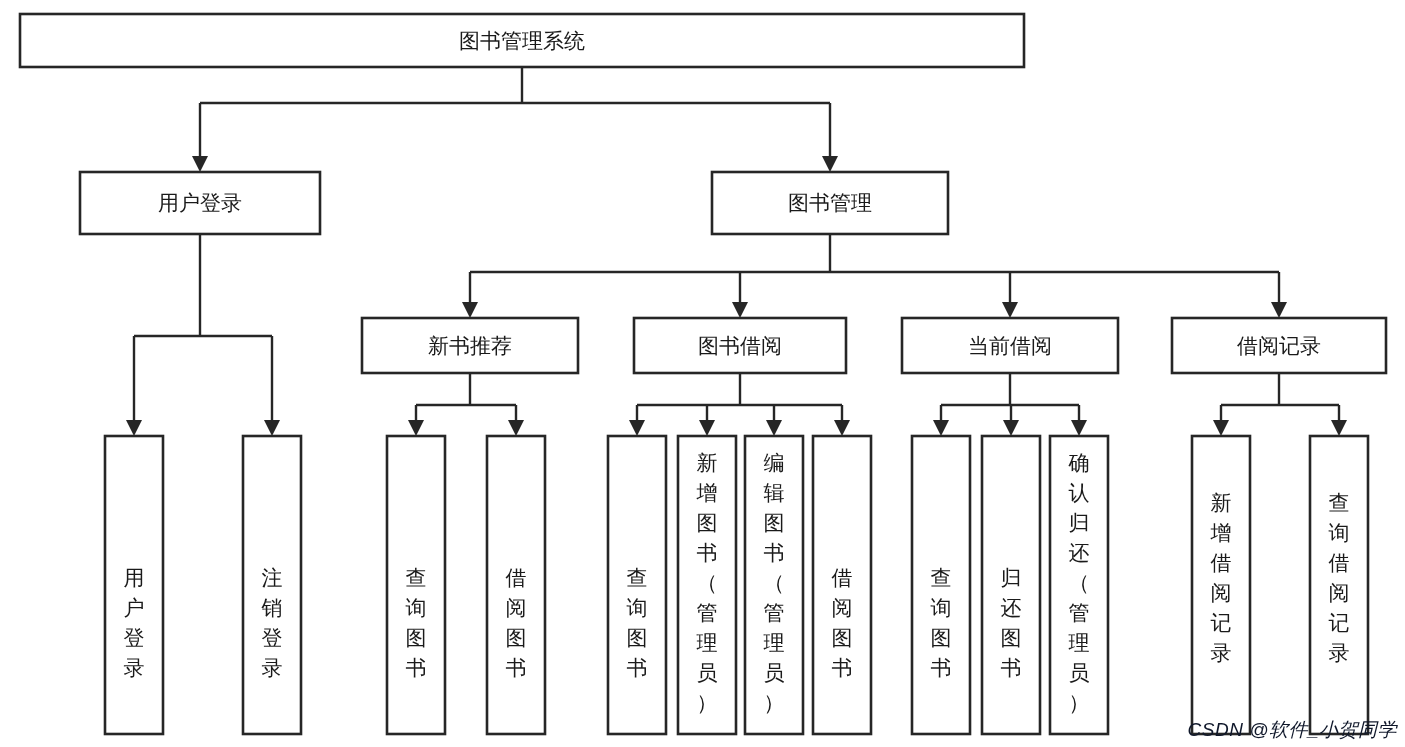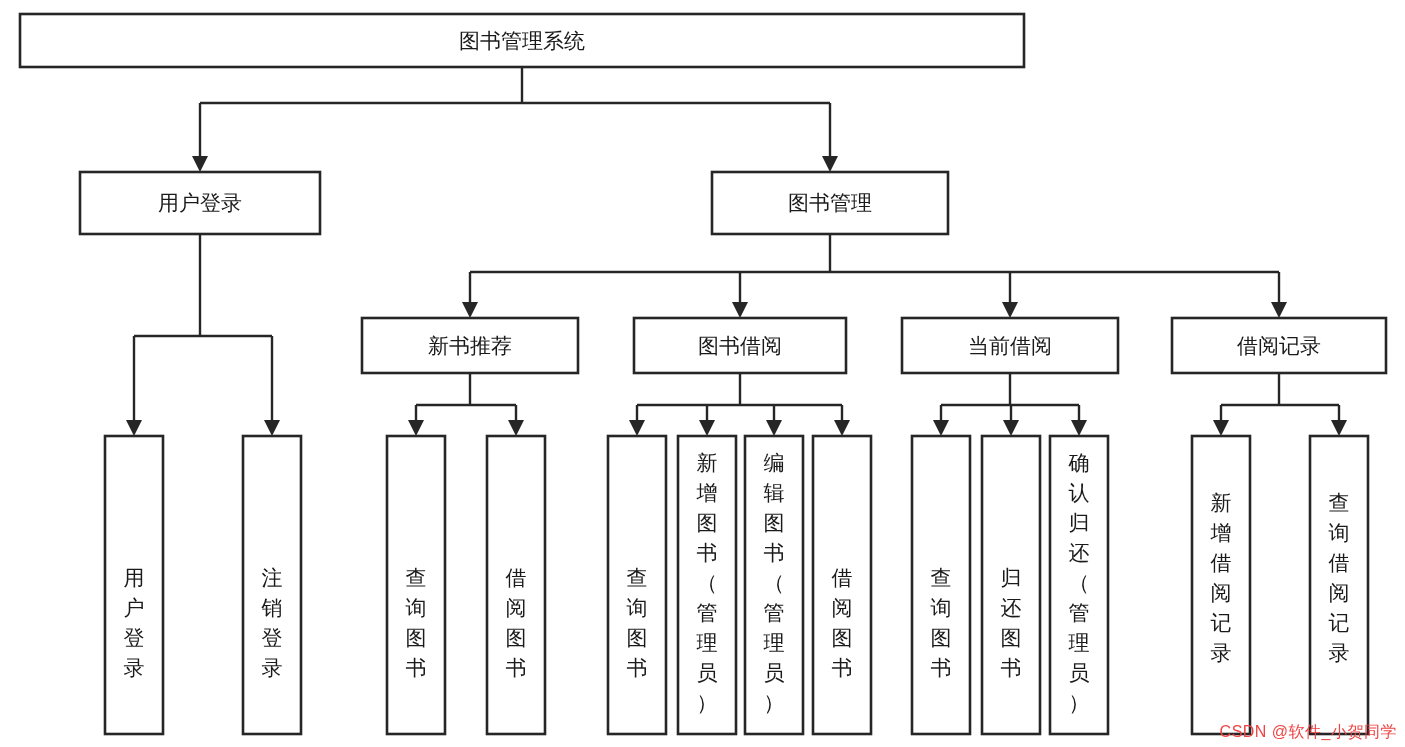--- a/index.html
+++ b/index.html
@@ -56,25 +56,26 @@
   }
   .arrow-head {
     fill: #262626;
     stroke: none;
   }
   .watermark {
     position: absolute;
     right: 8px;
     bottom: 4px;
     font-family: "Liberation Sans", "DejaVu Sans", sans-serif;
-    font-size: 16px;
-    color: #ef4444;
+    font-size: 19px;
+    color: #0f172a;
     letter-spacing: 0.5px;
     user-select: none;
     white-space: nowrap;
+    font-style: italic;
   }
 </style>
 </head>
 <body>
 
 <div id="diagram-root">
   <svg class="flow" viewBox="0 0 1405 747" xmlns="http://www.w3.org/2000/svg">
 
     <g>
 

